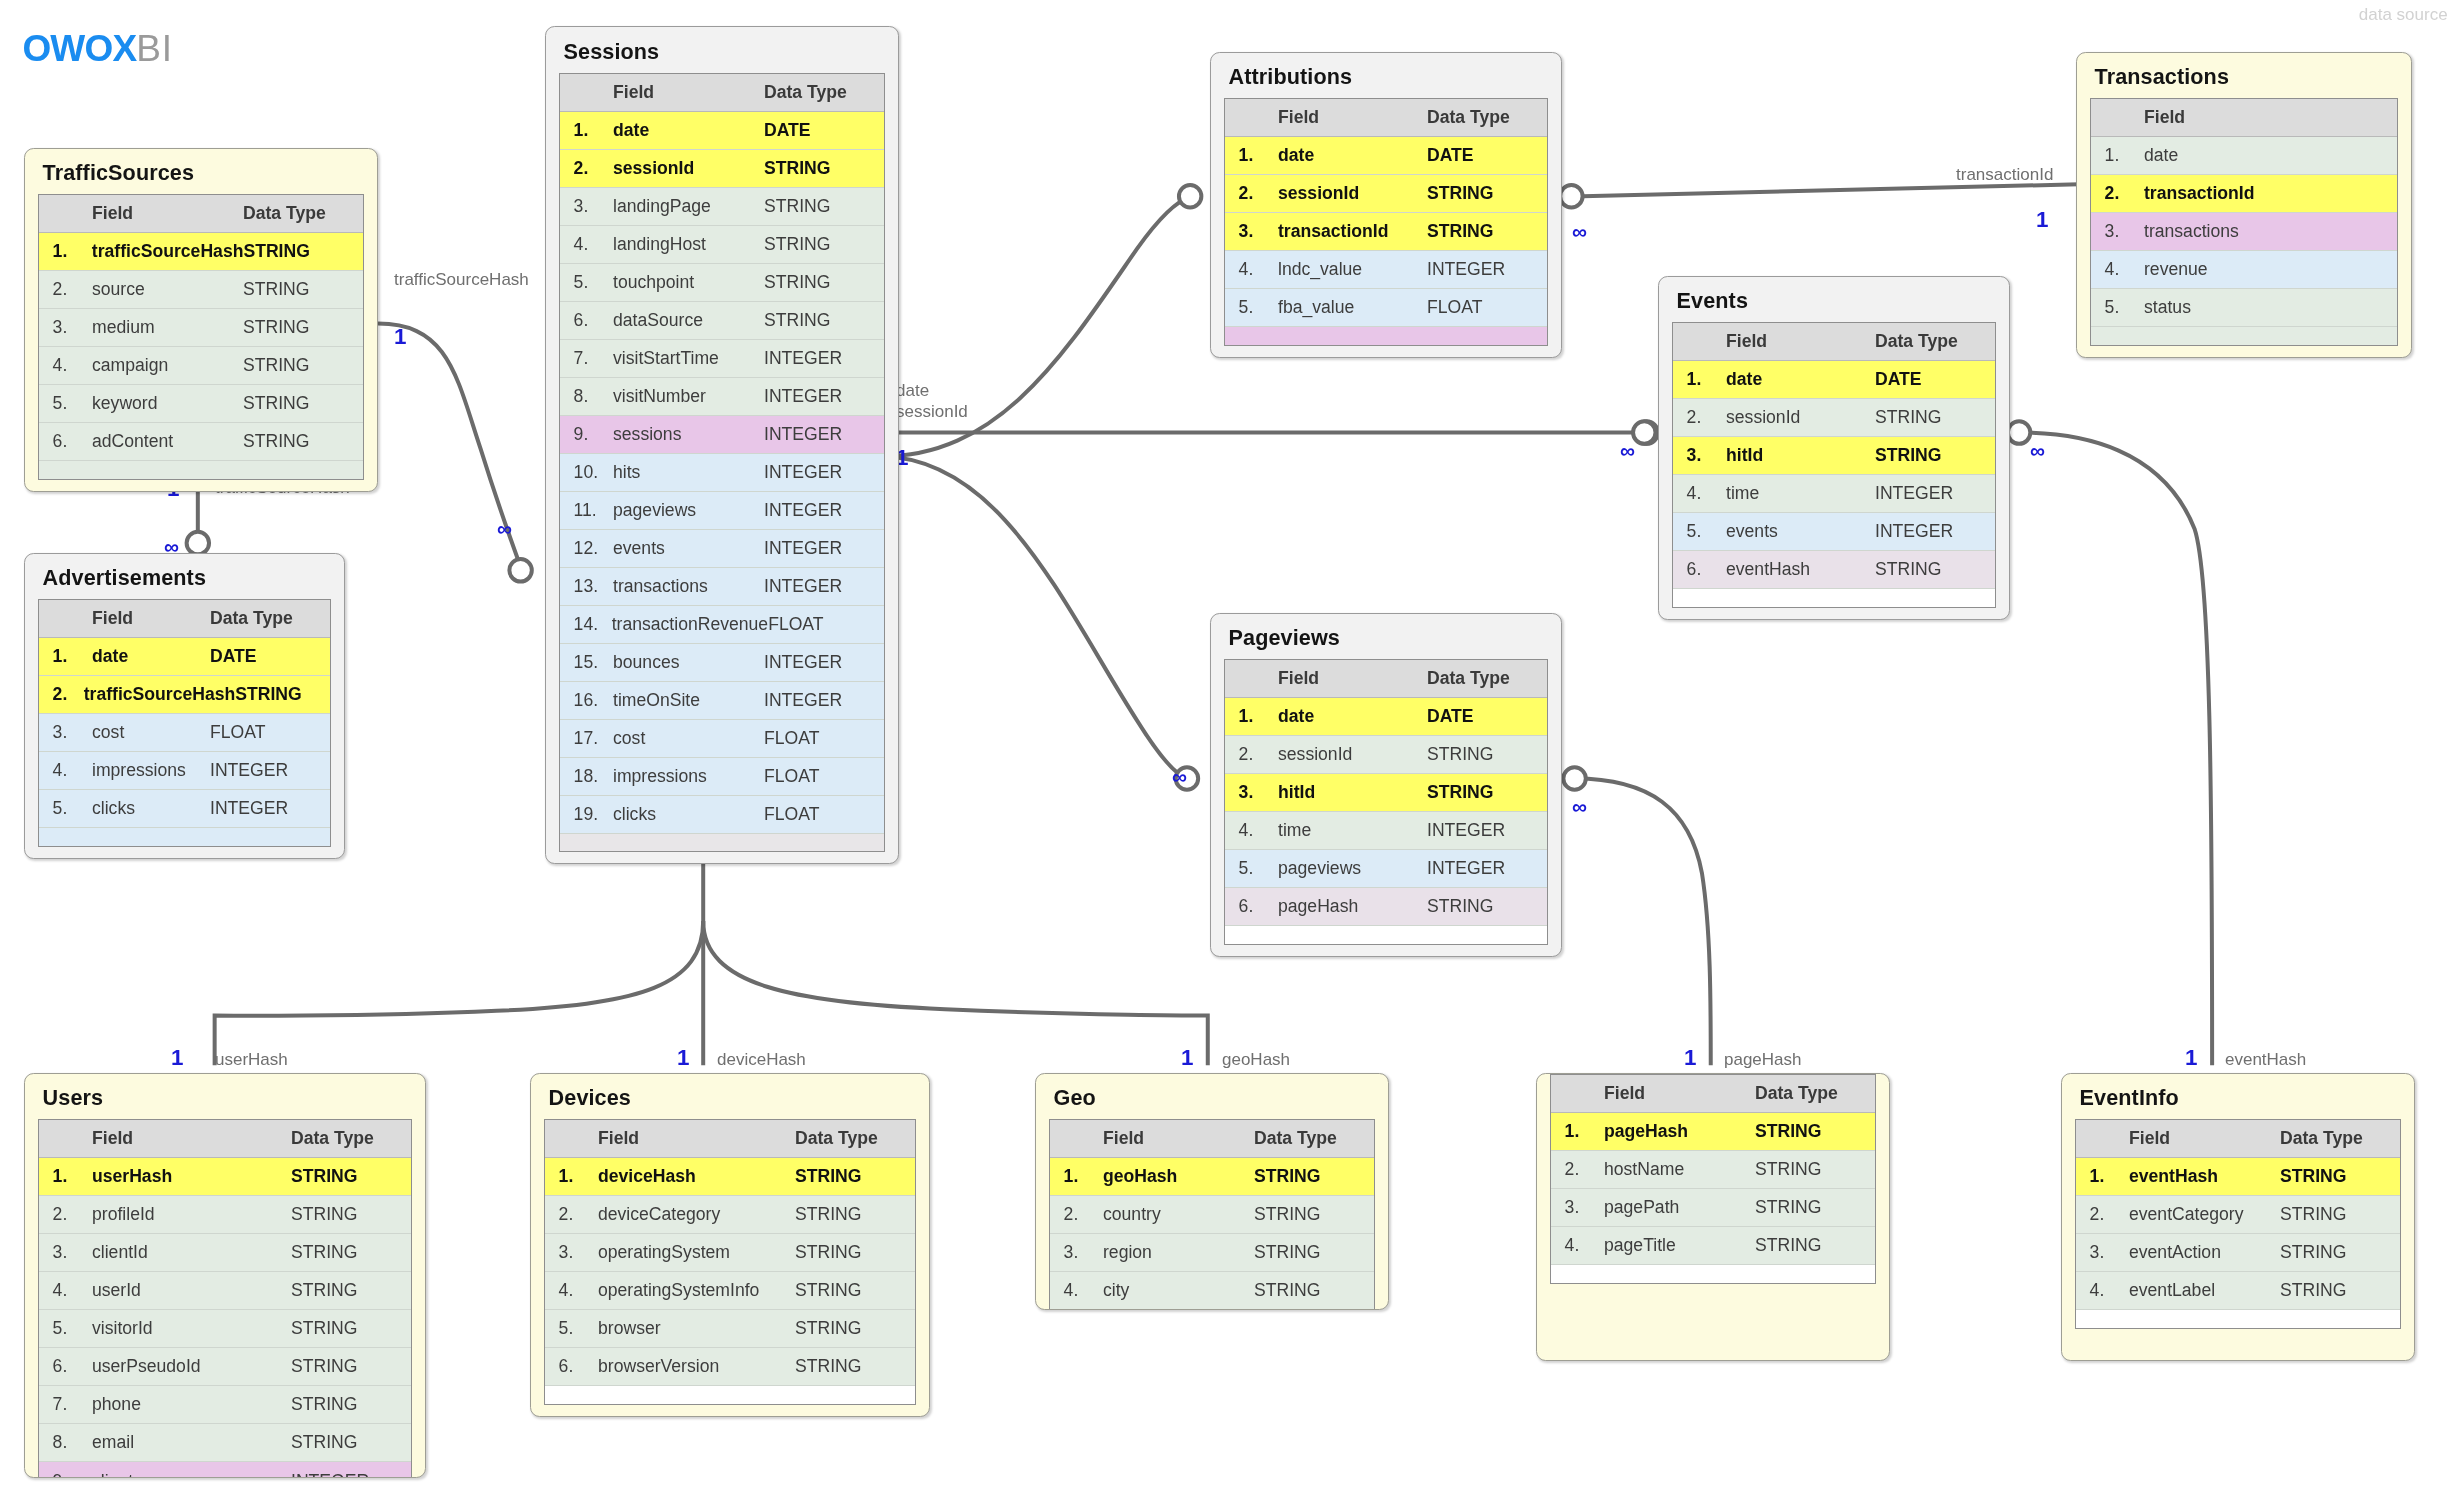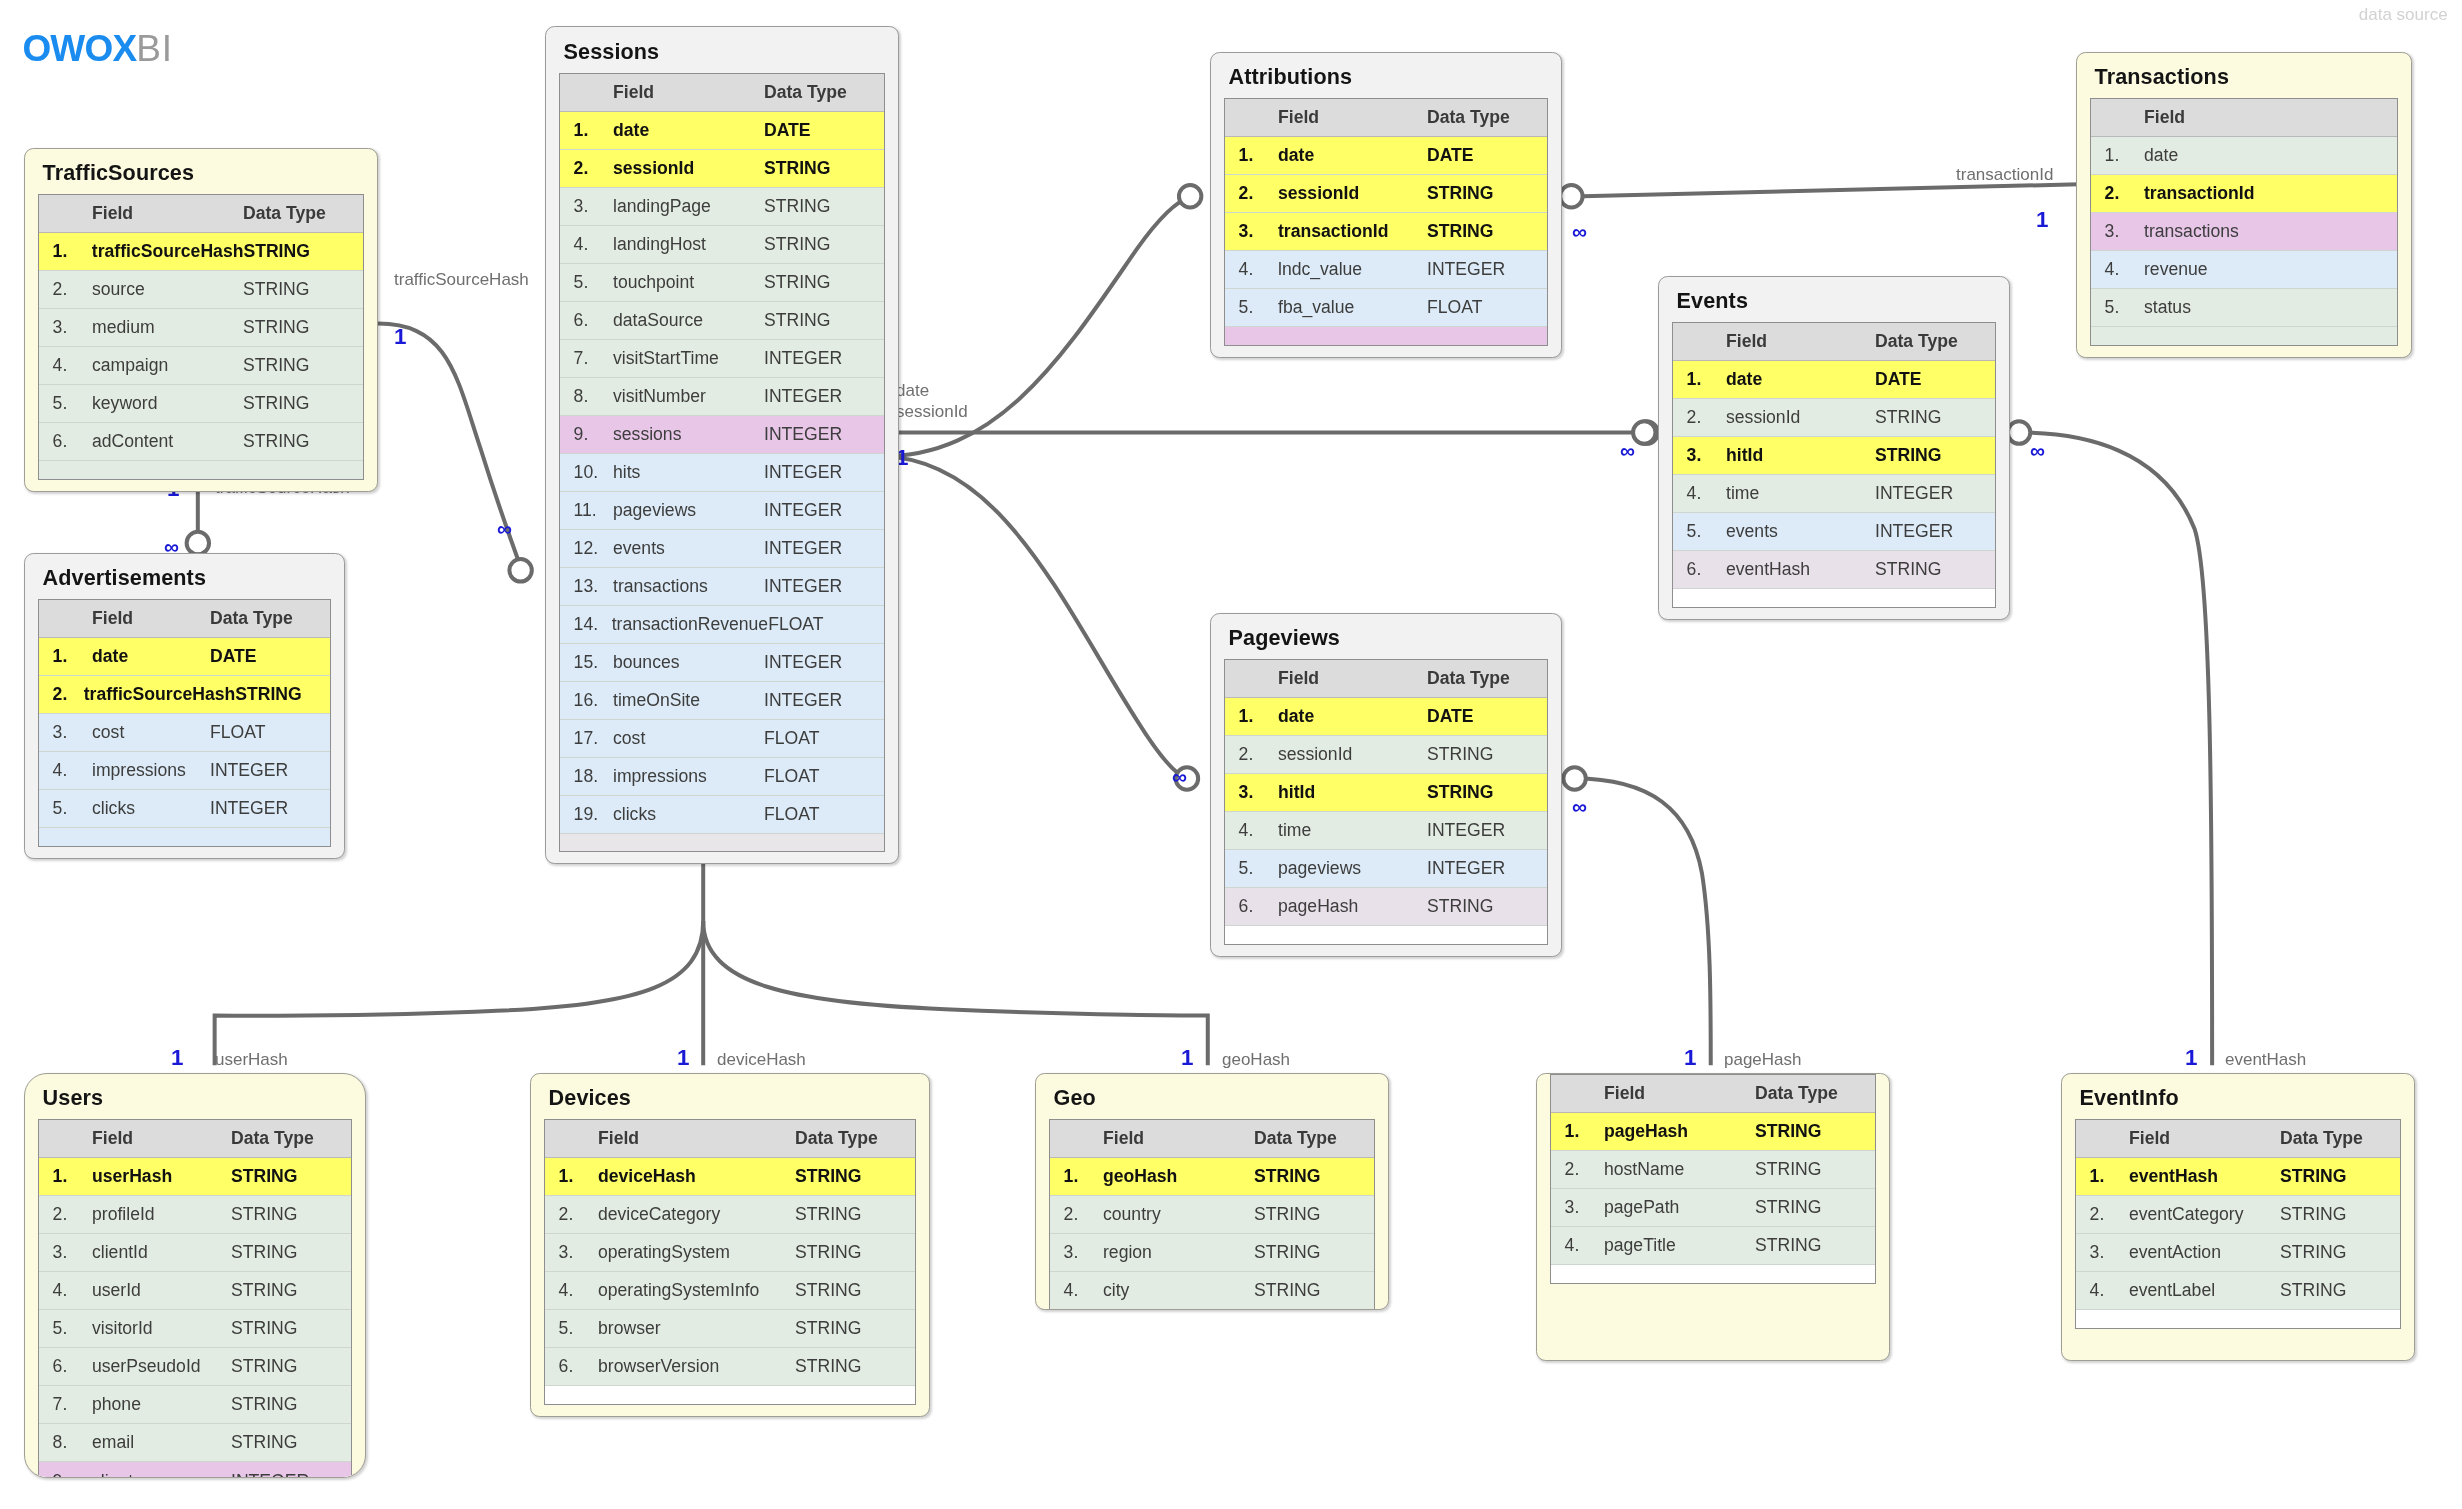--- a/index.html
+++ b/index.html
@@ -462,21 +462,21 @@
           <div class="c-type">INTEGER</div>
         </div>
         <div class="trow r-lav">
           <div class="c-num">6.</div>
           <div class="c-field">pageHash</div>
           <div class="c-type">STRING</div>
         </div>
         <div class="filler white"></div>
       </div>
     </div>
-  <div class="entity yellowcard" style="left:24px;top:1073px;width:342px;height:405px;border-radius:23px;">
+  <div class="entity yellowcard" style="left:24px;top:1073px;width:402px;height:405px;">
       <div class="ent-title">Users</div>
       <div class="tbl">
         <div class="trow thead">
           <div class="c-num"></div>
           <div class="c-field">Field</div>
           <div class="c-type">Data Type</div>
         </div>
         <div class="trow r-key">
           <div class="c-num">1.</div>
           <div class="c-field">userHash</div>

